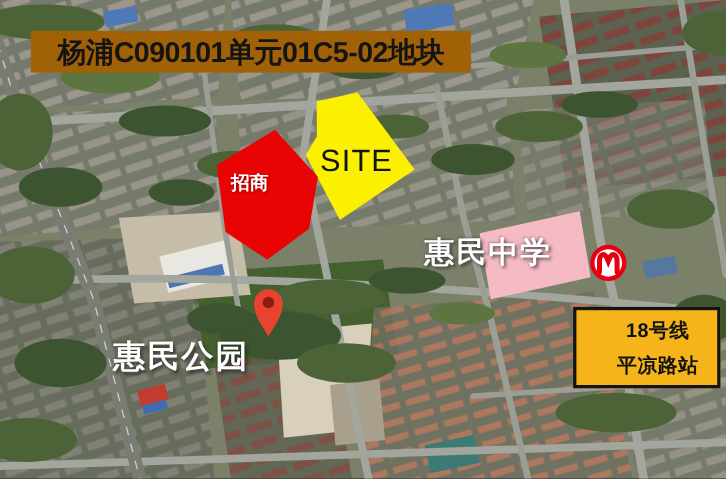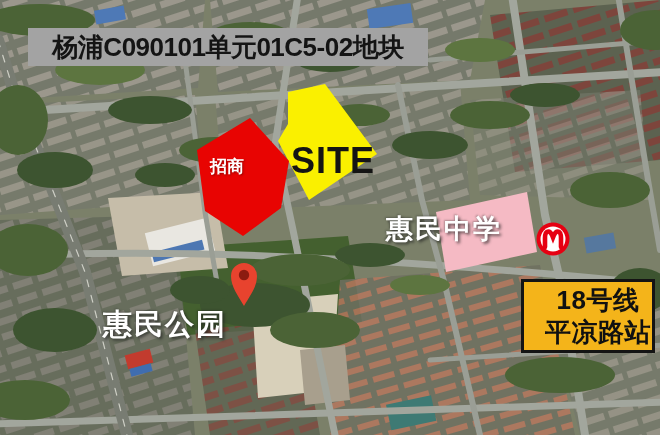--- a/index.html
+++ b/index.html
@@ -12,21 +12,21 @@
   .overlay{position:absolute;white-space:nowrap;}
   
   .banner{
     left:28px;top:28px;width:400px;height:38px;
     display:flex;align-items:center;justify-content:center;
     font-weight:bold;font-size:26px;letter-spacing:-0.5px;
     overflow:hidden;
   }
   
   .site-label{
-    left:291px;top:140px;font-weight:bold;font-size:36px;letter-spacing:1px;
+    left:291px;top:130px;font-weight:normal;font-size:28px;letter-spacing:1px;
   }
   
   .project-label{
     left:184px;top:157px;width:86px;text-align:center;
     font-weight:bold;font-size:17px;line-height:19px;
     text-shadow:1px 1px 2px rgba(0,0,0,.35);
   }
   
   .school-label{
     left:386px;top:211px;font-weight:bold;font-size:27px;letter-spacing:2px;
@@ -34,21 +34,21 @@
   }
   .park-label{
     left:103px;top:261px;font-weight:bold;font-size:29px;letter-spacing:2px;
     text-shadow:2px 2px 3px rgba(30,30,30,.65), -1px -1px 2px rgba(30,30,30,.3);
   }
   
   .station-box{
     left:521px;top:279px;width:134px;height:74px;box-sizing:border-box;
     border:3px solid #111;
     display:flex;flex-direction:column;align-items:center;justify-content:center;
-    font-weight:bold;font-size:26px;line-height:32px;letter-spacing:0.5px;padding-left:20px;
+    font-weight:bold;font-size:18px;line-height:32px;letter-spacing:0.5px;padding-left:20px;
   }
 </style>
 </head>
 <body>
 
 <div class="stage">
 
   <svg class="bg" viewBox="0 0 660 435" preserveAspectRatio="none">
     <defs>
       <pattern id="rowsGray" width="30" height="16" patternUnits="userSpaceOnUse" patternTransform="rotate(-18)">
@@ -155,21 +155,21 @@
       <circle cx="244" cy="275" r="5.2" fill="#8C1B10"></circle>
     </g>
 
     <g>
       <circle cx="553" cy="239" r="16.5" fill="#E60012"></circle>
       <circle cx="553" cy="239" r="12.5" fill="#ffffff"></circle>
       <path fill="none" stroke-width="4.6" stroke-linecap="round" d="M545,247 L545,238 C545,230.5 549.5,229.5 552,235 L553,237.5 L554,235 C556.5,229.5 561,230.5 561,238 L561,247" stroke="#E60012"></path>
     </g>
   </svg>
 
-  <div class="overlay banner" style="background-color: #a3a3a3; color: rgb(20, 20, 20);">杨浦C090101单元01C5-02地块</div>
+  <div class="overlay banner" style="background-color: #a16207; color: rgb(20, 20, 20);">杨浦C090101单元01C5-02地块</div>
 
   <div class="overlay site-label" style="color: rgb(20, 20, 20);">SITE</div>
 
   <div class="overlay project-label" style="color: rgb(255, 255, 255);">
     <div>招商</div>
   </div>
 
   <div class="overlay school-label" style="color: rgb(255, 255, 255);">惠民中学</div>
 
   <div class="overlay park-label" style="color: rgb(255, 255, 255); margin-top: 44px;">惠民公园</div>

